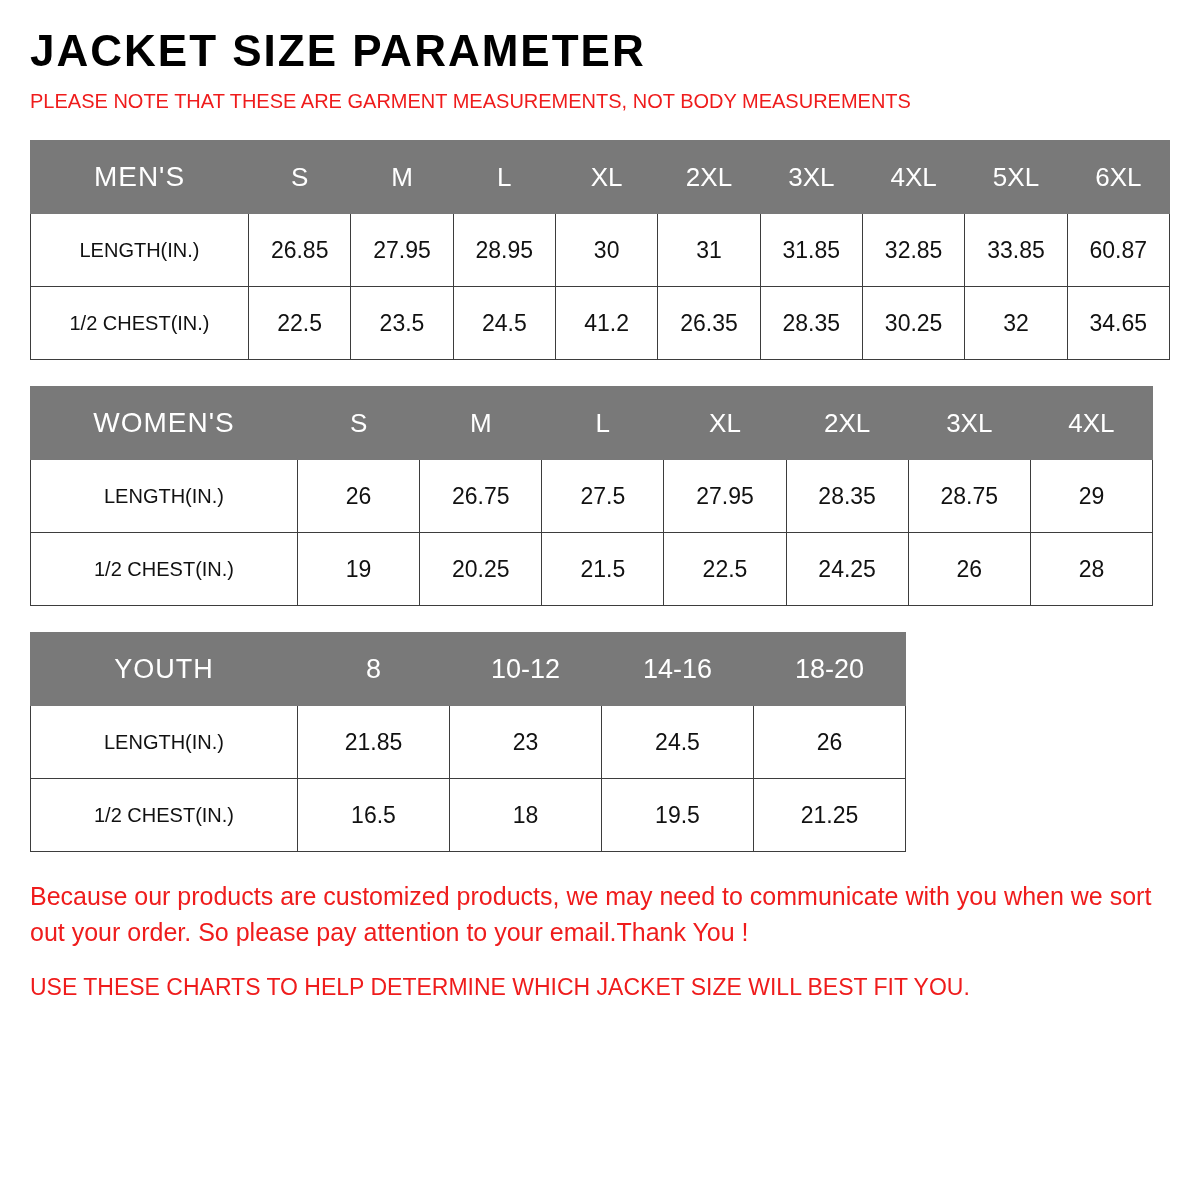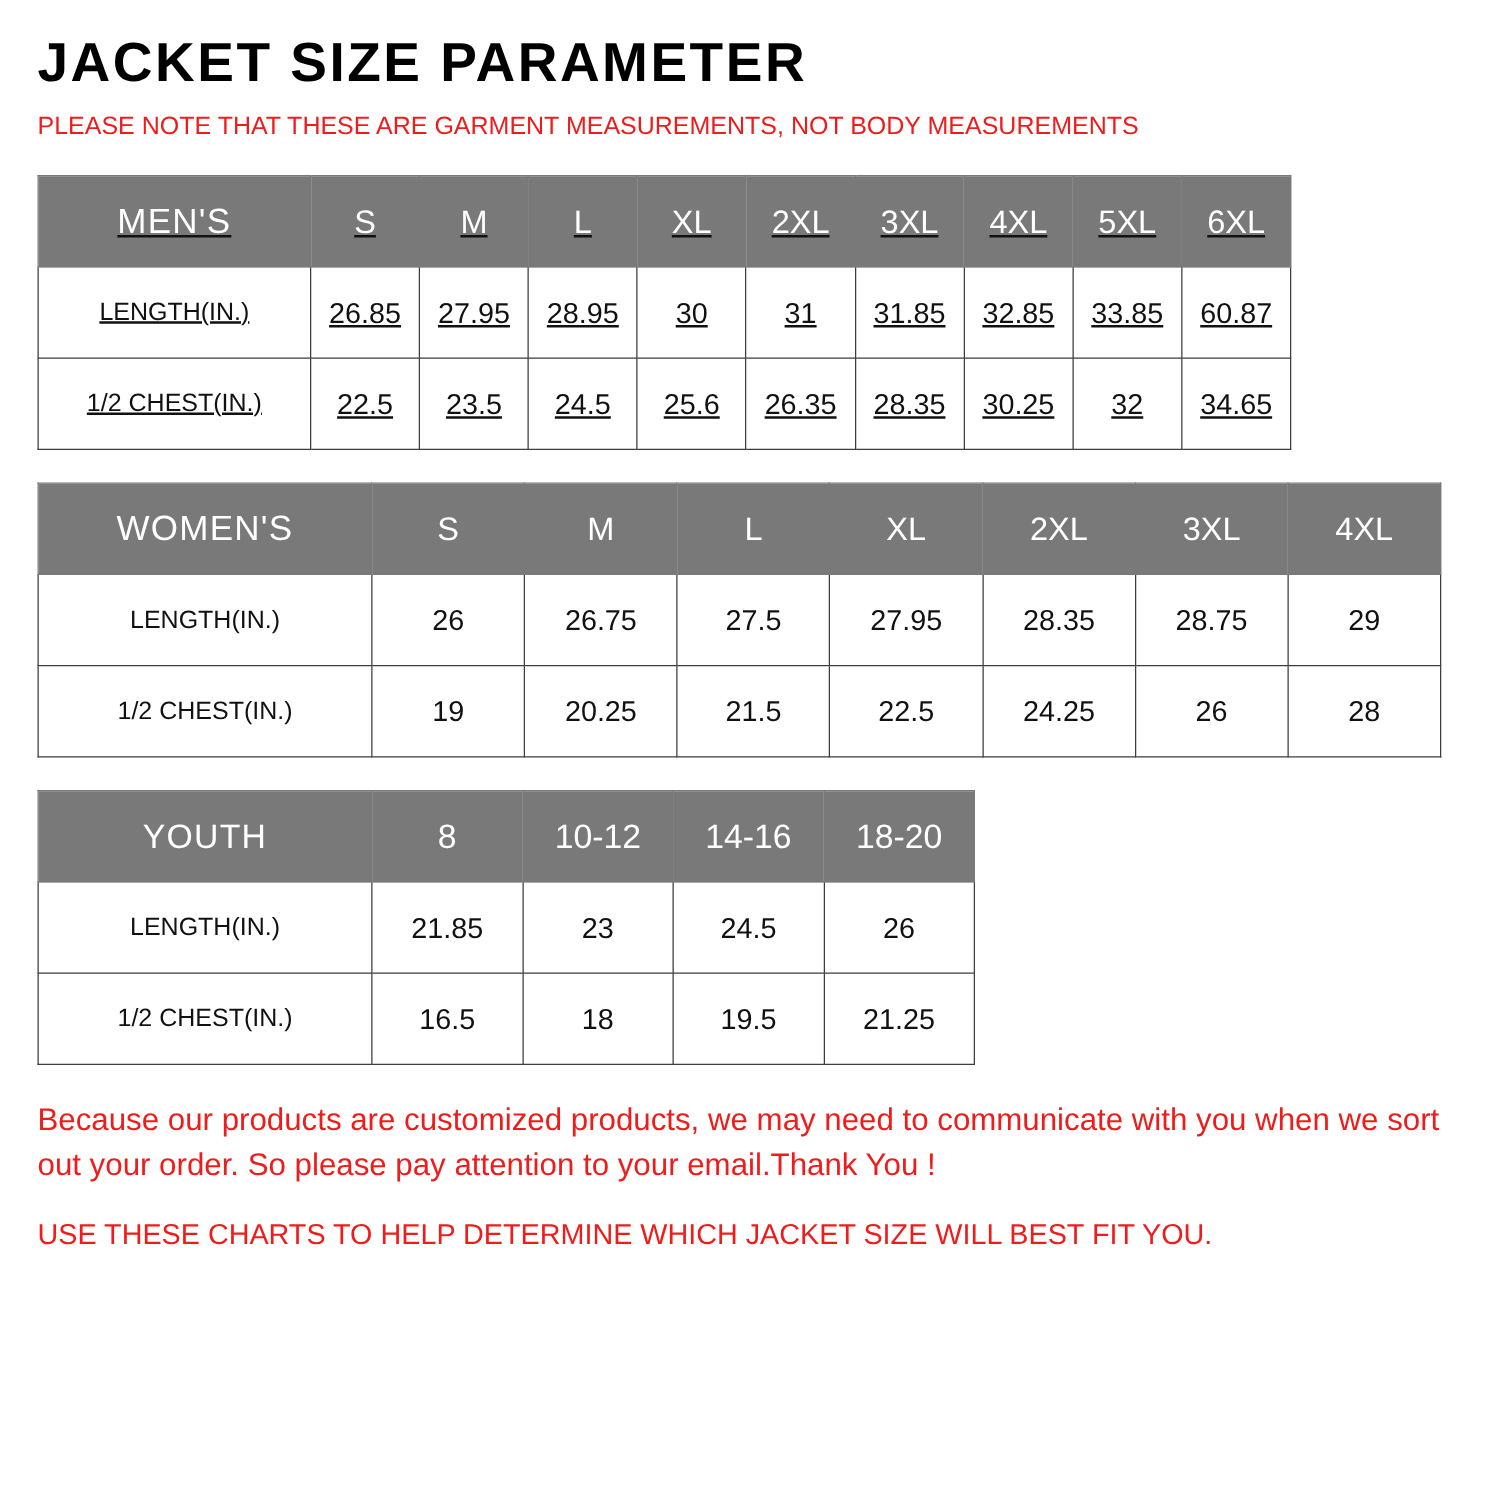--- a/index.html
+++ b/index.html
@@ -57,27 +57,27 @@
   }
   table.size-table td.row-label {
     text-align: center;
     font-size: 20px;
   }
   table.size-table tr.header-row td.row-label {
     font-size: 28px;
     letter-spacing: 1px;
   }
   
-  #mens-table { width: 1003px; text-decoration: underline; }
+  #mens-table { width: 1140px; }
   #mens-table col.label-col { width: 218px; }
   
   #womens-table { width: 1123px; }
   #womens-table col.label-col { width: 267px; }
   
-  #youth-table { width: 750px; }
+  #youth-table { width: 876px; }
   #youth-table col.label-col { width: 267px; }
   #youth-table tr.header-row td { font-size: 27px; }
 
   .footer {
     margin-top: 10px;
   }
   .footer p {
     color: #ef1c1c;
     font-size: 25px;
     line-height: 1.45;
@@ -133,21 +133,21 @@
         <td>31.85</td>
         <td>32.85</td>
         <td>33.85</td>
         <td>60.87</td>
       </tr>
       <tr>
         <td class="row-label">1/2 CHEST(IN.)</td>
         <td>22.5</td>
         <td>23.5</td>
         <td>24.5</td>
-        <td>25.6</td>
+        <td>41.2</td>
         <td>26.35</td>
         <td>28.35</td>
         <td>30.25</td>
         <td>32</td>
         <td>34.65</td>
       </tr>
     </tbody>
   </table>
 
   <table class="size-table" id="womens-table">

